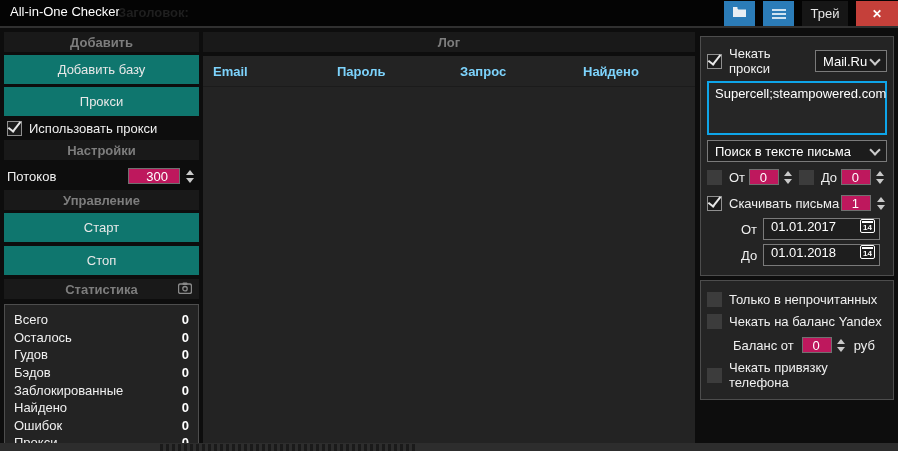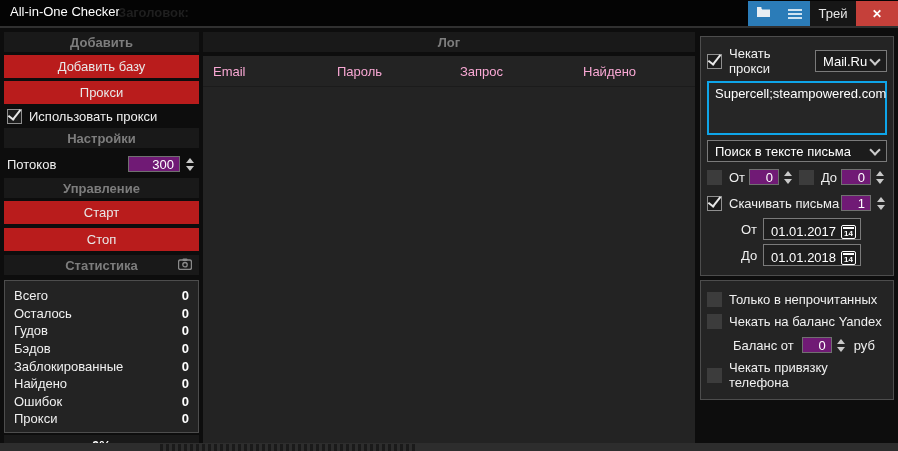--- a/index.html
+++ b/index.html
@@ -4,91 +4,91 @@
 <style>
   html,body{margin:0;padding:0}
   body{width:898px;height:451px;background:#0d0d0d;position:relative;overflow:hidden;
        font-family:"Liberation Sans",sans-serif;color:#f0f0f0;font-size:13px}
 
   
   .titlebar{position:absolute;top:0;left:0;right:0;height:26px;background:#040404;z-index:5}
   .app-title{position:absolute;left:10px;top:4px;color:#fff;font-weight:normal;font-size:13px}
   .ghost-title{position:absolute;left:118px;top:5px;color:#1f1f1f;font-weight:bold;font-size:13px}
   .topstrip{position:absolute;top:22px;left:0;right:0;height:6px;background:#303030;z-index:1}
-  .tb-btns{position:absolute;right:0;top:1px;display:flex;gap:0;z-index:6}
+  .tb-btns{position:absolute;right:0;top:1px;display:flex;gap:8px;z-index:6}
   .tb-btn{height:25px;display:flex;align-items:center;justify-content:center;cursor:default}
   .tb-blue{width:31px;background:#2b7cb8}
   .tb-tray{width:46px;background:#161616;color:#e6e6e6}
   .tb-close{width:42px;background:#c5403a;color:#fff;font-weight:bold;font-size:12px}
   .menu-icon{display:flex;flex-direction:column;gap:2px}
   .menu-icon i{display:block;width:14px;height:2px;background:#cfe3f1}
 
   
   .col-left{position:absolute;left:4px;top:32px;width:195px;height:408px;display:flex;flex-direction:column}
   .col-log{position:absolute;left:203px;top:32px;width:492px;height:411px}
   .col-right{position:absolute;left:700px;top:32px;width:194px}
 
   .hdr{flex:0 0 auto;height:20px;background:#191919;color:#7d7d7d;font-weight:bold;
        display:flex;align-items:center;justify-content:center;position:relative}
-  .btn{flex:0 0 auto;height:23px;background:#b91c1c;color:#e8e8e8;display:flex;align-items:center;justify-content:center}
+  .btn{flex:0 0 auto;height:29px;background:#0f766e;color:#e8e8e8;display:flex;align-items:center;justify-content:center}
 
   
   .col-left .hdr{margin-bottom:3px}
   .col-left .btn{margin-bottom:3px}
   .cbrow{display:flex;align-items:center;height:18px;margin:2px 0 4px 3px}
   .threads-row{display:flex;align-items:center;justify-content:space-between;height:24px;margin:2px 3px 3px 3px}
   .stats-box{flex:1;border:1px solid #4d4d4d;background:#232323;margin-top:2px;
              padding:6px 9px 4px 9px;display:flex;flex-direction:column;justify-content:flex-start}
   .stat-row{display:flex;justify-content:space-between;height:17.6px;align-items:center}
   .stat-val{font-weight:bold;color:#fff}
   .progress-bar{flex:0 0 auto;height:21px;margin-top:2px;background:#191919;color:#fff;font-weight:bold;
                 display:flex;align-items:center;justify-content:center}
 
   
   .log-body{position:absolute;top:24px;left:0;right:0;bottom:0;background:#232323}
   .log-cols{display:grid;grid-template-columns:124px 123px 123px 1fr;padding:8px 4px 7px 10px;
-            color:#f9a8d4;font-weight:normal;border-bottom:1px solid #1b1b1b}
+            color:#7dd3fc;font-weight:bold;border-bottom:1px solid #1b1b1b}
 
   
   .gbox{border:1px solid #4d4d4d;background:#242424;padding:5px 6px;margin-top:4px}
   .row{display:flex;align-items:center;margin:4px 0;min-height:18px}
   .sp{justify-content:space-between}
   .lbl{color:#f0f0f0}
 
   
   .cb{width:15px;height:15px;background:#3c3c3c;margin-right:7px;position:relative;flex:0 0 auto}
   .cb.on{background:#1c1c1c;box-shadow:inset 0 0 0 1px #8f8f8f}
   .check{display:none}
   .cb.on .check{display:block;position:absolute;left:4px;top:-2px;width:5px;height:11px;
                 border-right:2px solid #e8e8e8;border-bottom:2px solid #e8e8e8;transform:rotate(38deg)}
 
   
   .spin{display:flex;align-items:center;height:22px;flex:0 0 auto}
-  .sfield{border:1px solid #707070;background:#701a75;color:#fff;height:16px;box-sizing:border-box;
-          display:flex;align-items:center;justify-content:flex-end;padding:0 5px}
+  .sfield{border:1px solid #707070;background:#be185d;color:#fff;height:16px;box-sizing:border-box;
+          display:flex;align-items:center;justify-content:flex-end;padding:0 11px}
   .sarrows{width:13px;display:flex;flex-direction:column;align-items:center;justify-content:center;gap:3px;margin-left:3px}
   .tri-up{width:0;height:0;border-left:4px solid transparent;border-right:4px solid transparent;border-bottom:5px solid #c9c9c9}
   .tri-down{width:0;height:0;border-left:4px solid transparent;border-right:4px solid transparent;border-top:5px solid #c9c9c9}
   .w52{width:52px}.w30{width:30px}
 
   
   .dd{border:1px solid #7a7a7a;background:#1c1c1c;color:#fff;height:22px;box-sizing:border-box;
       display:flex;align-items:center;justify-content:space-between;padding:0 7px}
   .chev{width:6px;height:6px;border-right:2px solid #ccc;border-bottom:2px solid #ccc;
         transform:rotate(45deg);margin-top:-3px;flex:0 0 auto}
 
   
   .tarea{border:2px solid #0ea5e9;background:#262626;height:44px;padding:3px 6px;color:#fff;margin:5px 0}
 
   
   .plusbtn{width:28px;height:20px;background:#3c3c3c;color:#dcdcdc;display:flex;align-items:center;justify-content:center;font-size:14px}
 
   
-  .datef{border:1px solid #7a7a7a;background:#1e1e1e;height:22px;width:98px;box-sizing:border-box;
-         display:flex;align-items:flex-end;justify-content:space-between;padding:0 4px 0 7px;color:#fff}
+  .datef{border:1px solid #7a7a7a;background:#1e1e1e;height:22px;width:117px;box-sizing:border-box;
+         display:flex;align-items:flex-start;justify-content:space-between;padding:0 4px 0 7px;color:#fff}
   .cal{width:15px;height:14px;border:1px solid #fff;border-radius:2px;position:relative;
        display:flex;align-items:flex-end;justify-content:center;font-size:8px;font-weight:bold;color:#fff;box-sizing:border-box}
   .cal::before{content:"";position:absolute;top:1px;left:1px;right:1px;height:2px;background:#fff}
 
   .camera{position:absolute;right:7px;top:3px}
 
   
   .bottomstrip{position:absolute;left:0;right:0;bottom:0;height:8px;background:#2d2d2d}
   .smudge{position:absolute;left:160px;bottom:0;width:255px;height:7px;opacity:.75;
           background:repeating-linear-gradient(90deg,#141414 0 3px,#2d2d2d 3px 6px)}

